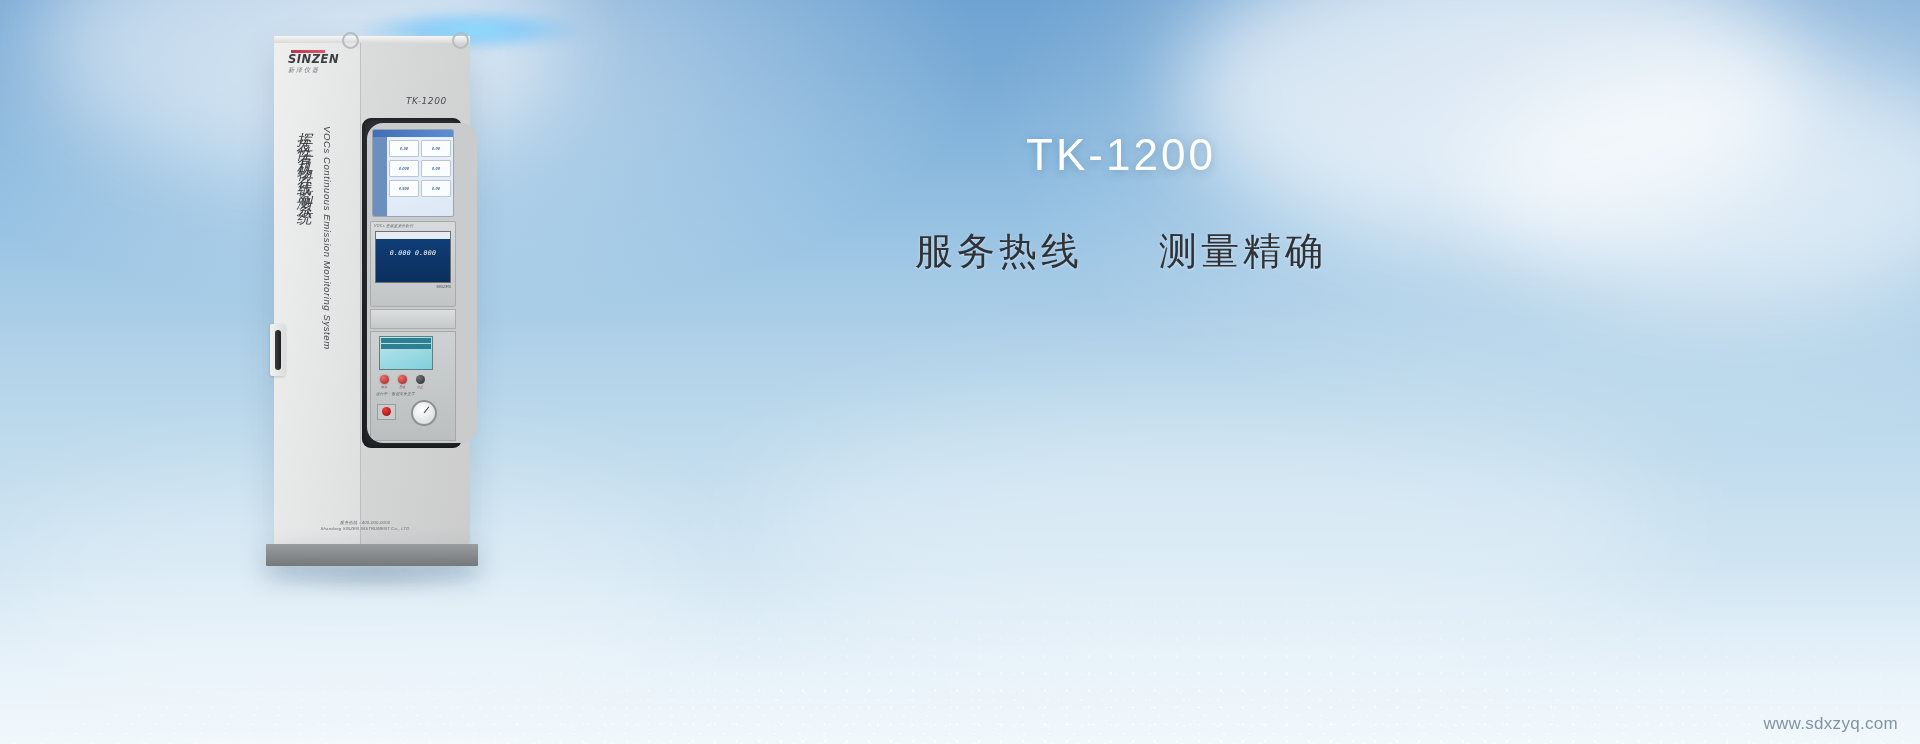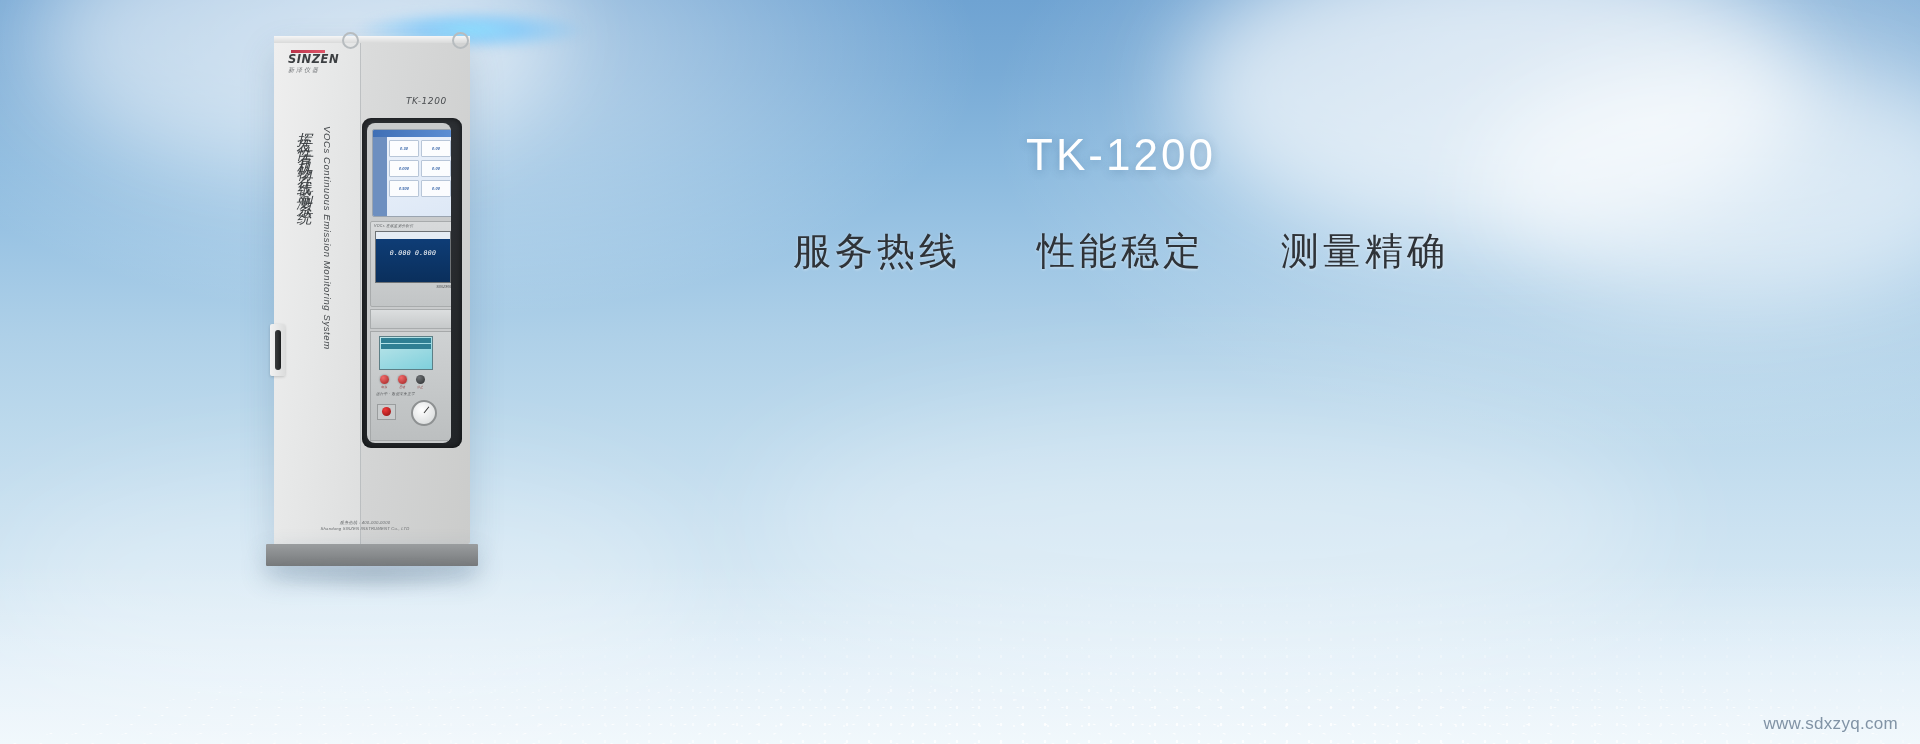--- a/index.html
+++ b/index.html
@@ -120,21 +120,21 @@
     writing-mode:vertical-rl;
     font-size:9.5px;color:#44484b;letter-spacing:0.6px;
     font-family:"Liberation Sans",sans-serif;
   }
   .cab-window{
     position:absolute;left:96px;top:96px;width:100px;height:330px;
     background:linear-gradient(180deg,#2c2f33,#222528);
     border-radius:9px;padding:4px;box-sizing:border-box;
     box-shadow:inset 0 0 6px rgba(0,0,0,0.6);
   }
-  .inner-stack{position:absolute;left:5px;top:5px;width:84px;height:320px;background:#c9cbcc;border-radius:8px;overflow:hidden;}
+  .inner-stack{position:absolute;left:5px;top:5px;width:110px;height:320px;background:#c9cbcc;border-radius:16px;overflow:hidden;}
   .hmi{
     position:absolute;left:5px;top:6px;width:80px;height:86px;
     background:linear-gradient(160deg,#eef3fb,#dde8f6);
     border:1px solid #9aa4b0;border-radius:2px;overflow:hidden;
   }
   .hmi-bar{height:7px;background:linear-gradient(90deg,#3f6fb5,#5d8fd4);}
   .hmi-side{position:absolute;left:0;top:7px;width:14px;bottom:0;background:#6d8fc0;}
   .hmi-cells{position:absolute;left:16px;top:10px;right:2px;bottom:2px;}
   .hmi-row{display:flex;gap:2px;margin-bottom:3px;}
   .hmi-cell{flex:1;height:15px;background:rgba(255,255,255,0.85);border:1px solid #b8c6d8;border-radius:1px;}
@@ -347,20 +347,19 @@
     </div>
 
     <div class="base"></div>
     <div class="refl"></div>
   </div>
 
   <div class="copy">
     <div class="model">TK-1200</div>
     <div class="features">
       <span>服务热线</span>
-      <span>性能稳定</span>
       <span>测量精确</span>
     </div>
   </div>
 
   <div class="watermark">www.sdxzyq.com</div>
 
 </div>
 
 </body></html>

